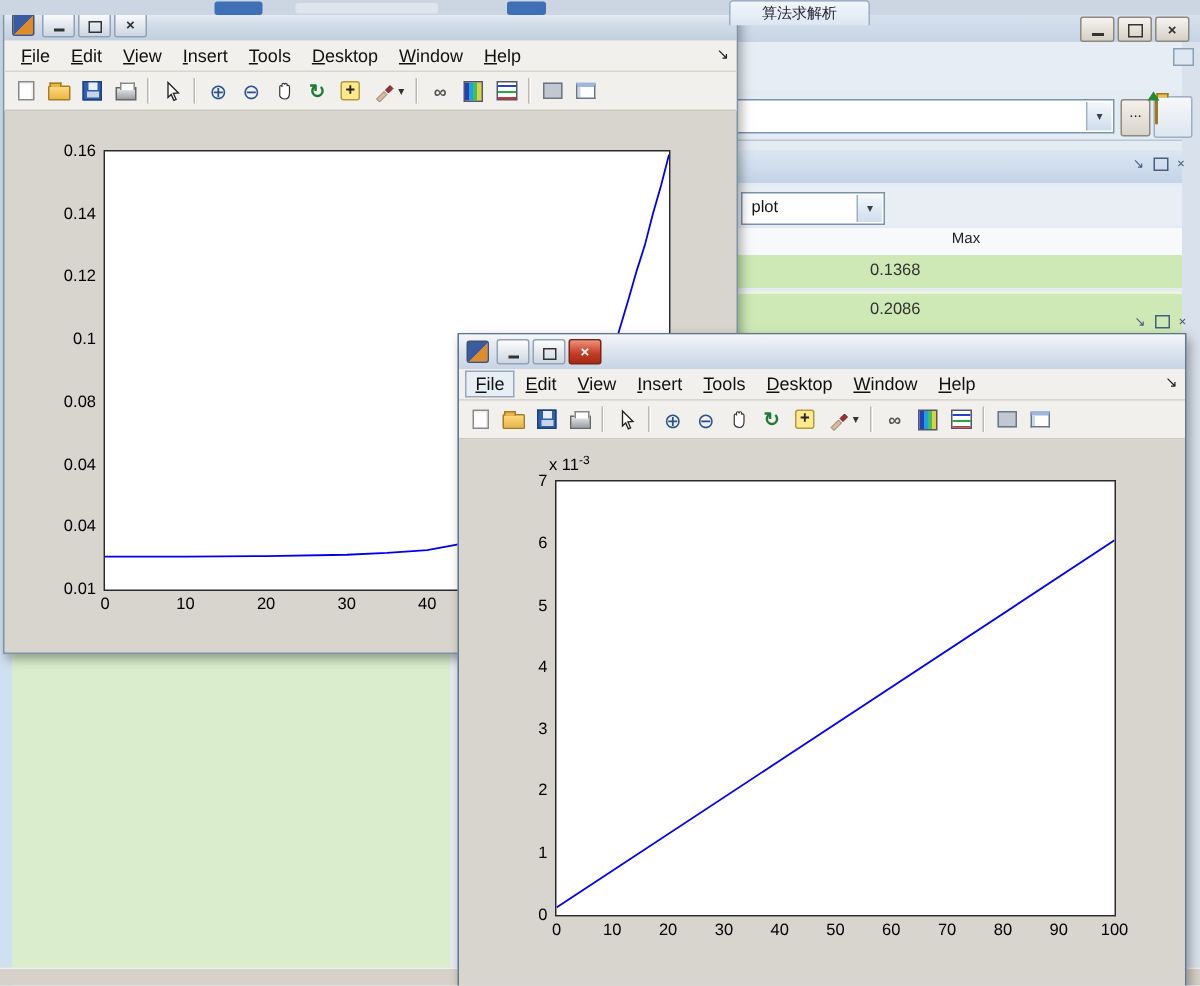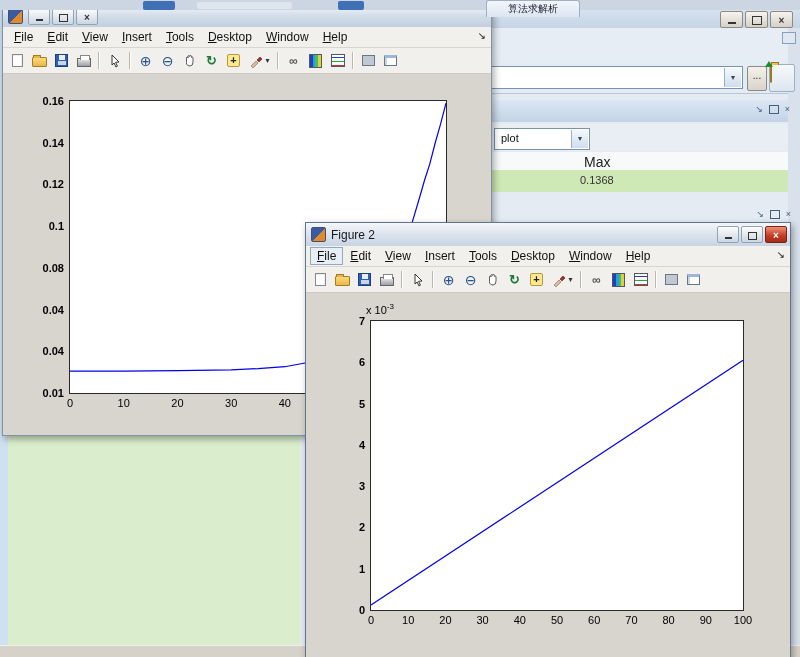--- a/index.html
+++ b/index.html
@@ -35,21 +35,21 @@
   .ic-upfolder::before{content:"";position:absolute;top:-3px;left:0;width:6px;height:2px;background:#eebc52;border:1px solid #a07818;border-bottom:none;}
   .ic-upfolder::after{content:"";position:absolute;right:-2px;top:-8px;border:4px solid transparent;border-bottom:6px solid #1f8a2f;}
   .panel-strip{position:absolute;left:8px;top:100px;width:792px;height:22px;background:linear-gradient(#dce7f3,#c3d3e6);z-index:1;}
   .panel-icons{position:absolute;display:flex;gap:6px;align-items:center;z-index:2;}
   .pi{font-size:9px;color:#44607e;line-height:1;}
   .pi-box{width:8px;height:7px;border:1px solid #44607e;display:inline-block;}
   .plot-row{position:absolute;left:8px;top:124px;width:792px;height:27px;background:#e9eef5;z-index:1;}
   .plot-combo{position:absolute;left:494px;top:128px;width:88px;height:20px;background:#fff;border:1px solid #7a93ad;
               font-size:11px;line-height:18px;padding-left:6px;color:#111;z-index:2;}
   .hdr-row{position:absolute;left:488px;top:152px;width:312px;height:18px;background:#f7f9fb;border-bottom:1px solid #d4dbe2;z-index:1;}
-  .hdr-cell{position:absolute;left:96px;top:2px;width:160px;font-size:14px;color:#222;}
+  .hdr-cell{position:absolute;left:76px;top:2px;width:160px;text-align:center;font-size:10px;color:#222;}
   .grn1{position:absolute;left:488px;top:170px;width:312px;height:22px;background:#cfe9b6;z-index:1;}
   .grn2{position:absolute;left:488px;top:194px;width:312px;height:30px;background:#cfe9b6;border-top:2px solid #e9f5dc;z-index:1;}
   .grn-cell{position:absolute;left:92px;width:160px;text-align:left;font-size:11px;color:#333;}
   .bottom-green{position:absolute;left:8px;top:435px;width:292px;height:210px;background:#daeecd;z-index:1;}
   .right-strip{position:absolute;left:788px;top:28px;width:12px;height:617px;background:#d9e2ec;z-index:1;}
   .status-bar{position:absolute;left:0;top:645px;width:800px;height:12px;background:#d6d2c9;border-top:1px solid #f2f0ea;z-index:1;}
   
   .figwin{position:absolute;background:#d8d4ce;border:1px solid #7e92a8;box-shadow:2px 3px 7px rgba(0,0,0,.35);
           display:flex;flex-direction:column;}
   #fig1{left:2px;top:4px;width:488px;height:430px;z-index:10;}
@@ -104,21 +104,21 @@
   .ic-spt{width:13px;height:11px;background:#fff;border:1px solid #6a7686;border-top:3px solid #9db8d8;box-shadow:inset 2px 0 0 #c8d8ec;}
   .icsvg{width:16px;height:16px;display:block;}
   .client{flex:1;position:relative;overflow:hidden;}
   .axes{position:absolute;background:#fff;border:1px solid #2a2a2a;}
   #fig1 .axes{left:66px;top:26px;width:376px;height:292px;}
   #fig2 .axes{left:64px;top:27px;width:372px;height:289px;}
   .axes svg.plotsvg{position:absolute;left:0;top:0;width:100%;height:100%;display:block;}
   .xticks{position:absolute;left:0;right:0;top:100%;height:16px;}
   .xtick{position:absolute;top:4px;transform:translateX(-50%);font-size:11px;color:#000;white-space:nowrap;}
   .yticks{position:absolute;right:100%;top:0;bottom:0;width:46px;}
-  .ytick{position:absolute;right:6px;transform:translateY(50%);font-size:11px;color:#000;white-space:nowrap;font-weight:bold;}
+  .ytick{position:absolute;right:6px;transform:translateY(50%);font-size:11px;color:#000;white-space:nowrap;}
   .exp-label{position:absolute;left:60px;top:9px;font-size:11px;color:#000;}
   .exp-label sup{font-size:8px;}
 </style>
 </head>
 <body>
 
 <div class="screen">
 
   <div class="left-strip"></div>
   <div class="matlab-titlebar"></div>
@@ -152,20 +152,23 @@
   <div class="plot-row"></div>
   <div class="plot-combo">
     <span>plot</span>
     <span class="combo-arrow">▾</span>
   </div>
   <div class="hdr-row">
     <span class="hdr-cell">Max</span>
   </div>
   <div class="grn1">
     <span class="grn-cell" style="top:4px;">0.1368</span>
+  </div>
+  <div class="grn2">
+    <span class="grn-cell" style="top:4px;">0.2086</span>
   </div>
   <div class="panel-icons" style="right:9px;top:210px;">
     <span class="pi">↘</span>
     <span class="pi-box"></span>
     <span class="pi">×</span>
   </div>
   <div class="bottom-green"></div>
   <div class="right-strip"></div>
   <div class="status-bar"></div>
 
@@ -282,21 +285,20 @@
             <span class="ytick" style="bottom: 85.7143%; margin-top: 20px;">0.14</span>
             <span class="ytick" style="bottom: 100%;">0.16</span>
           </div>
       </div>
     </div>
   </div>
 
   <div class="figwin" id="fig2">
     <div class="cap">
       <span class="fig-icon"></span>
-      <span class="fig-title">Figure 2</span>
       <span class="cap-btns">
         <span class="cap-btn">
             <span class="g-min"></span>
           </span>
         <span class="cap-btn">
             <span class="g-max"></span>
           </span>
         <span class="cap-btn close-active">
             <span class="g-x">×</span>
           </span>
@@ -369,21 +371,21 @@
         </span>
       <span class="tsep"></span>
       <span class="tbtn">
           <i class="ic ic-hpt"></i>
         </span>
       <span class="tbtn">
           <i class="ic ic-spt"></i>
         </span>
     </div>
     <div class="client">
-      <span class="exp-label"><span>x 10</span><sup>-3</sup></span>
+      <span class="exp-label"><span>x 11</span><sup>-3</sup></span>
       <div class="axes">
         <svg class="plotsvg" viewBox="0 0 1000 1000" preserveAspectRatio="none">
           <polyline fill="none" stroke-width="1.2" vector-effect="non-scaling-stroke" points="0.0,982.9 1000.0,135.7" stroke="#0000EE"></polyline>
         </svg>
         <div class="xticks">
             <span class="xtick" style="left: 0%;">0</span>
             <span class="xtick" style="left: 10%;">10</span>
             <span class="xtick" style="left: 20%;">20</span>
             <span class="xtick" style="left: 30%;">30</span>
             <span class="xtick" style="left: 40%;">40</span>

